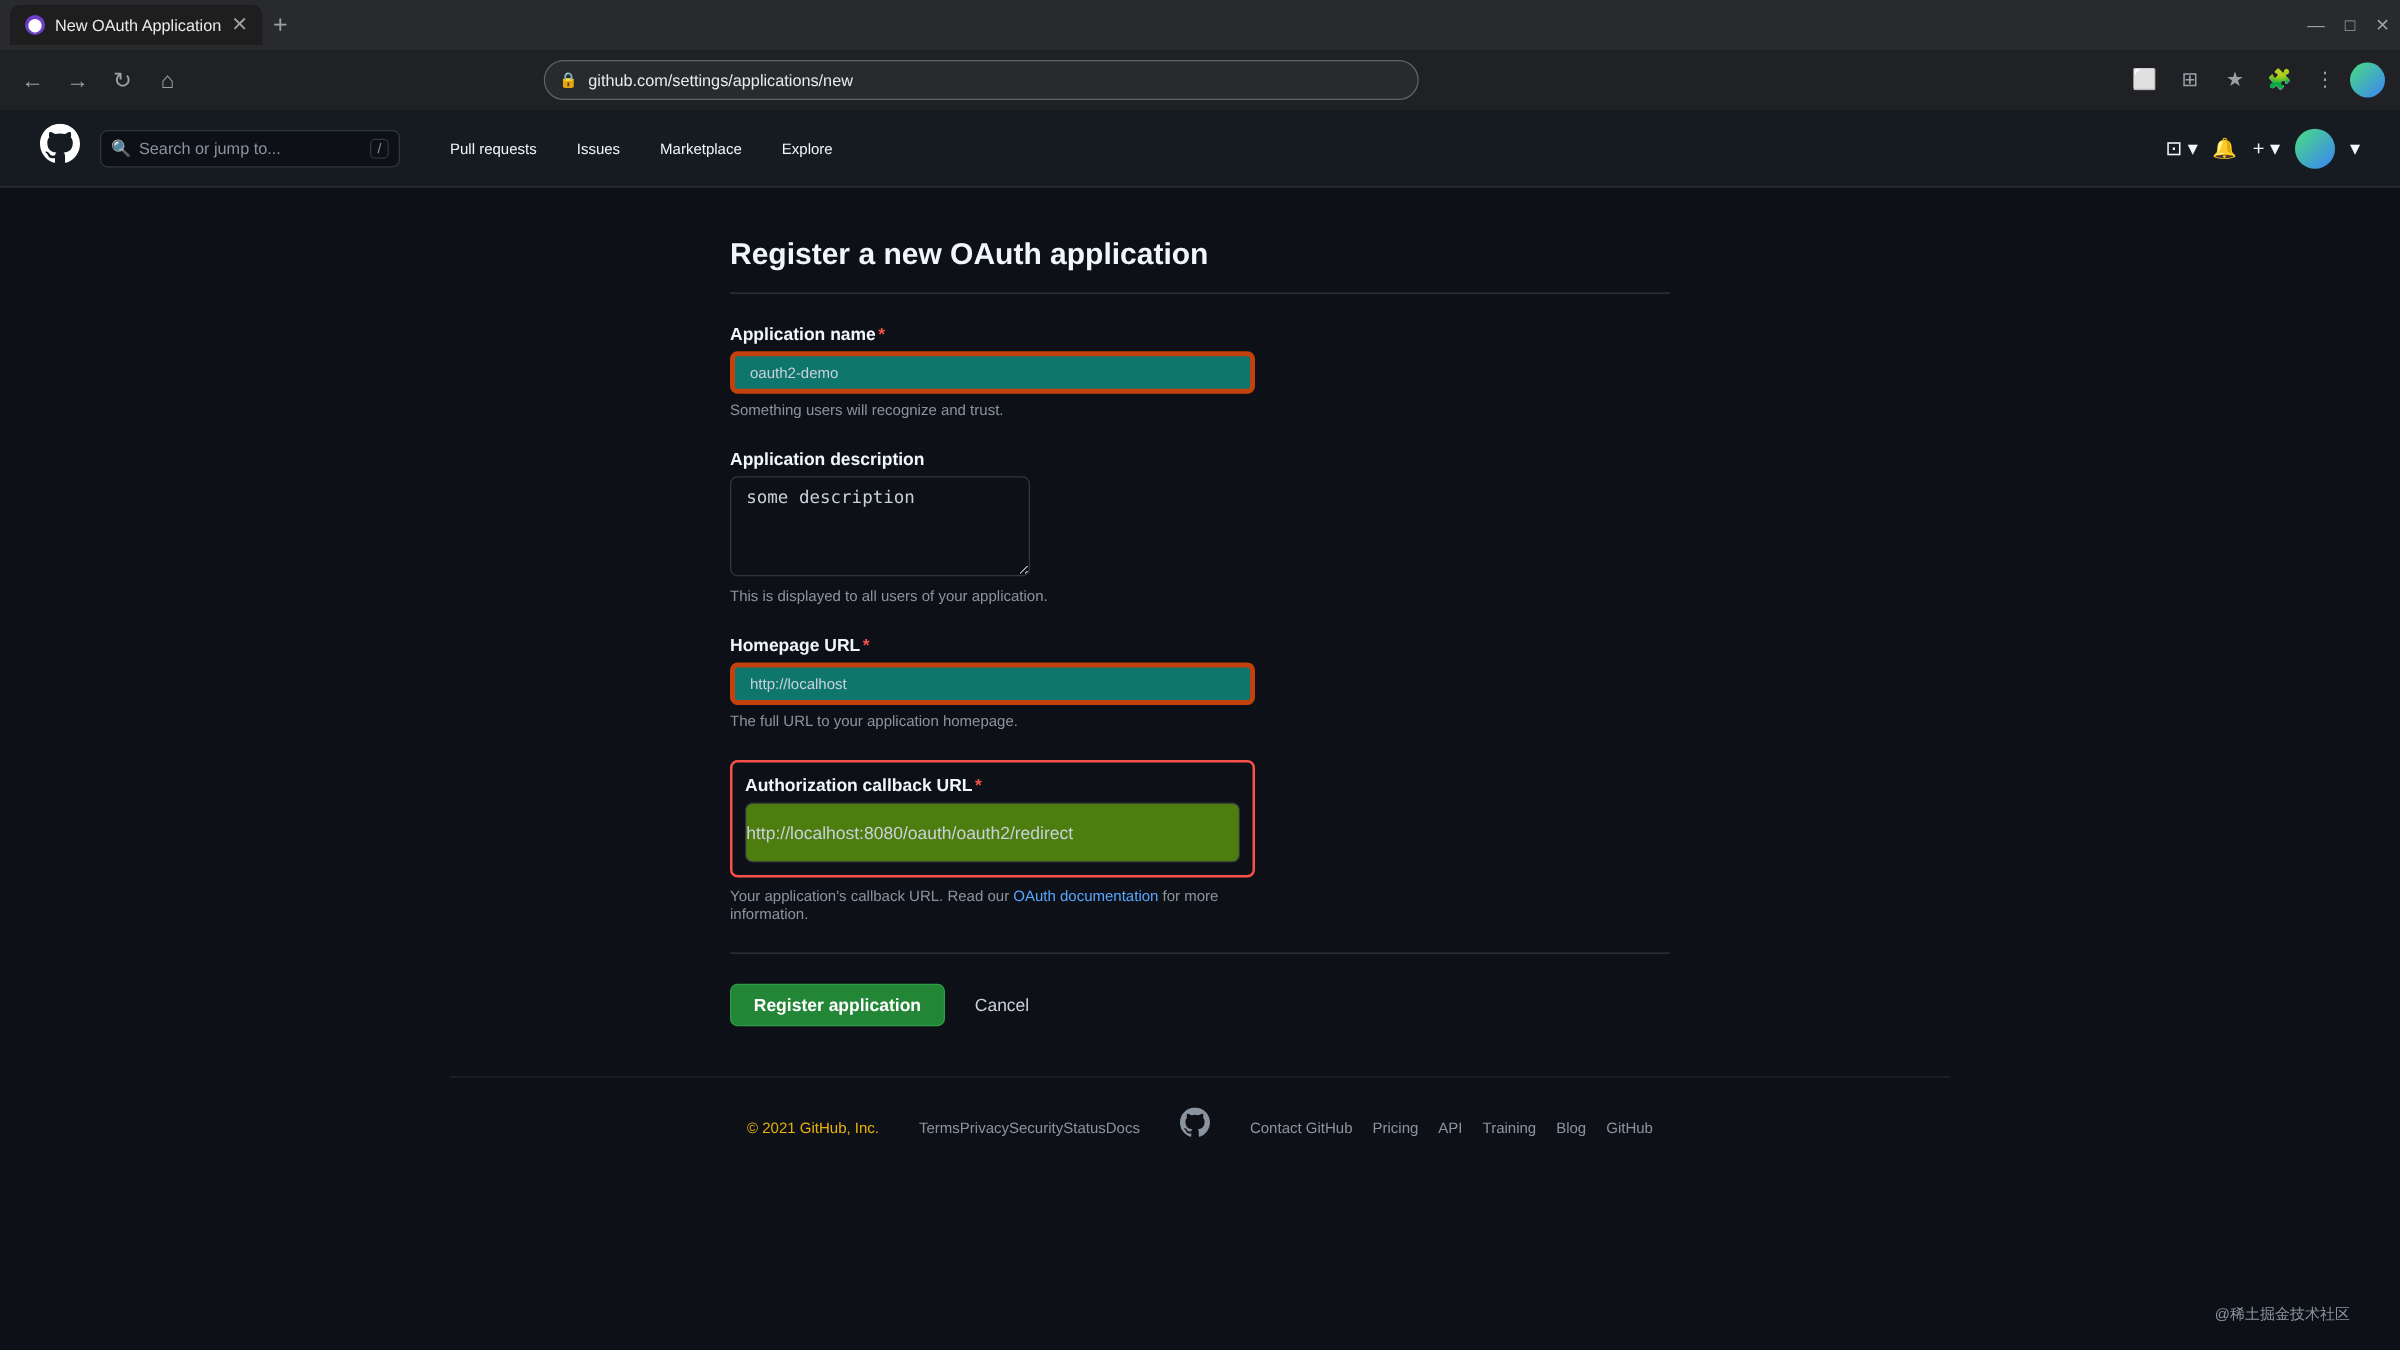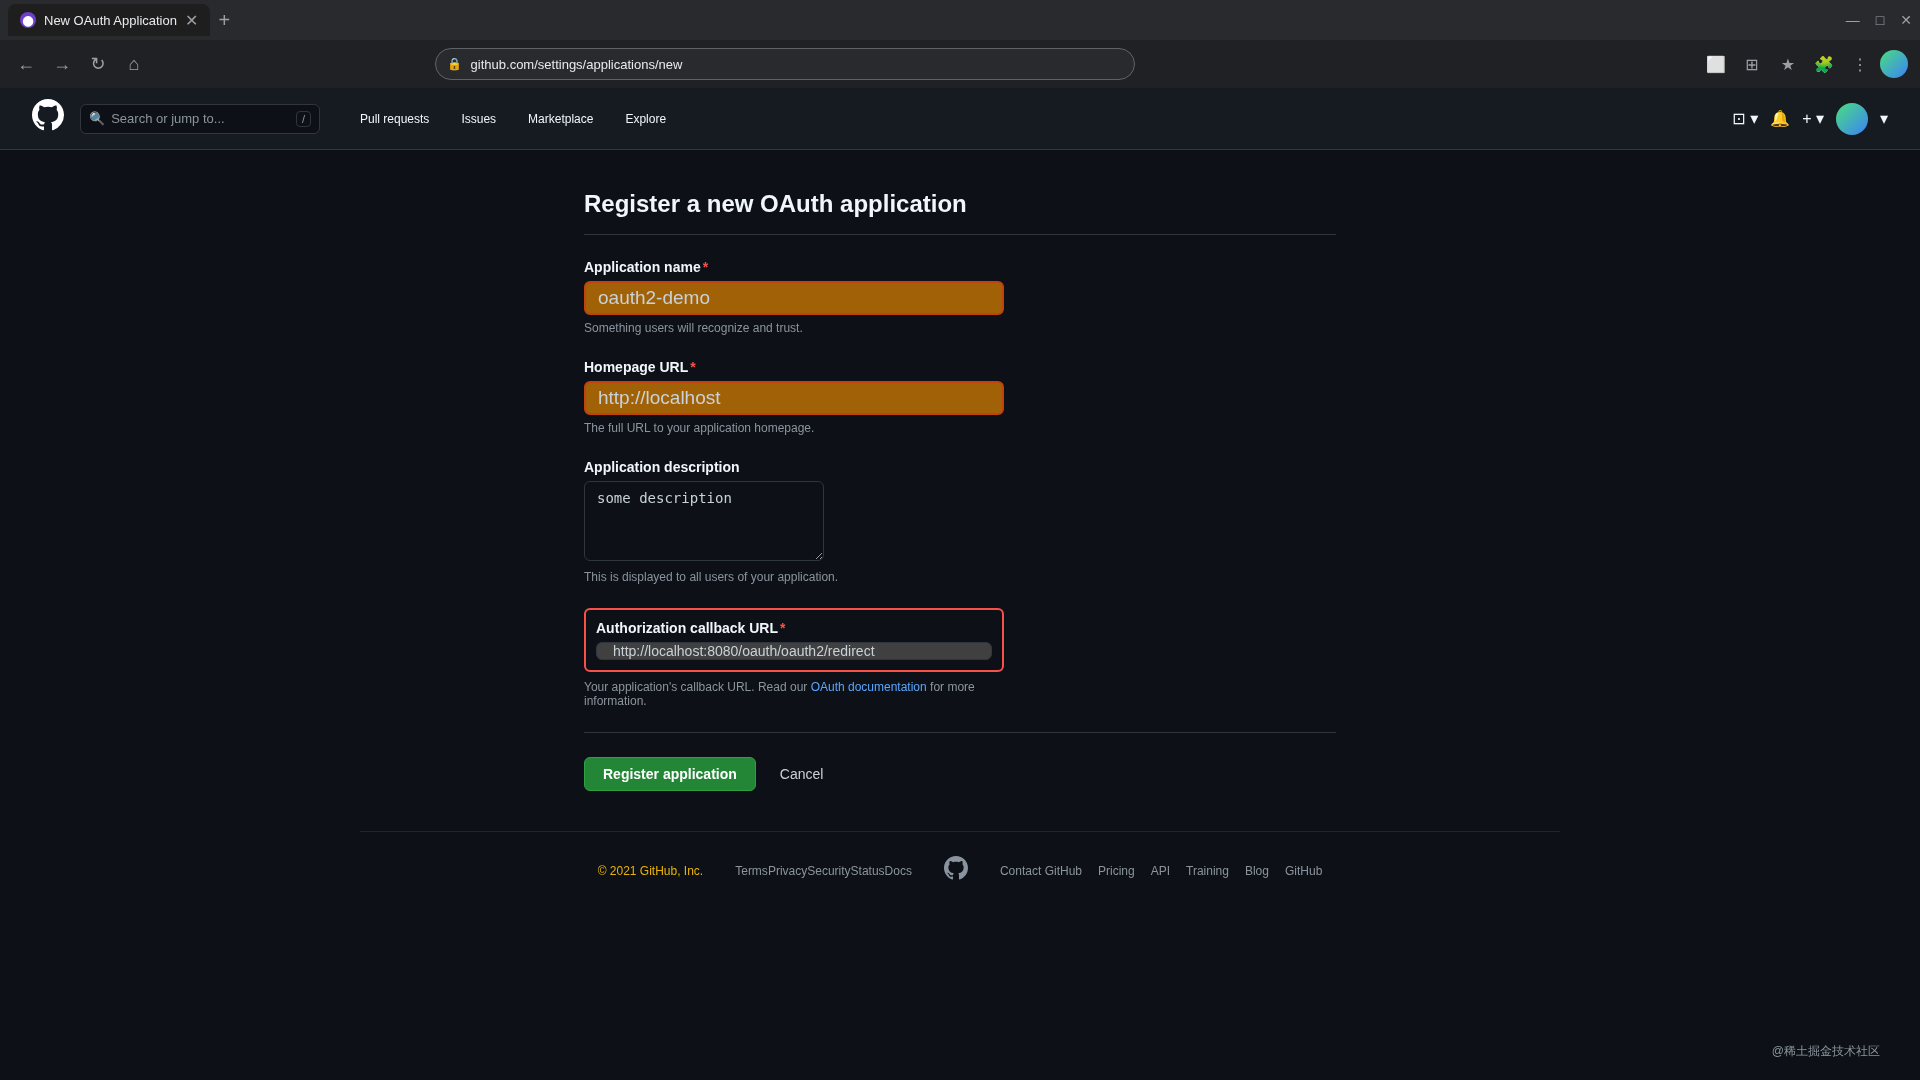--- a/index.html
+++ b/index.html
@@ -218,27 +218,27 @@
       color: #f0f6fc;
       margin-bottom: 6px;
       font-size: 14px;
     }
     .required-star {
       color: #f85149;
       margin-left: 2px;
     }
     .form-input {
       width: 420px;
-      background: #a16207;
-      border: 2px solid #c2410c;
+      background: #0f766e;
+      border: 4px solid #c2410c;
       border-radius: 6px;
       height: 34px;
       padding: 0 12px;
       color: #c9d1d9;
-      font-size: 19px;
+      font-size: 12px;
       outline: none;
     }
     .form-hint {
       margin-top: 6px;
       font-size: 12px;
       color: #8b949e;
     }
     .form-textarea {
       width: 240px;
       height: 80px;
@@ -260,25 +260,25 @@
     }
     .callback-label {
       display: block;
       font-weight: 600;
       color: #f0f6fc;
       margin-bottom: 6px;
       font-size: 14px;
     }
     .callback-input {
       width: 100%;
-      background: #404040;
+      background: #4d7c0f;
       border: 1px solid #30363d;
       border-radius: 6px;
-      height: 18px;
-      padding: 0 16px;
+      height: 48px;
+      padding: 0 0;
       color: #c9d1d9;
       font-size: 14px;
       outline: none;
     }
     .callback-hint {
       margin-top: 8px;
       font-size: 12px;
       color: #8b949e;
     }
     .callback-hint a {
@@ -437,31 +437,31 @@
 
   <div class="form-group">
     <label class="form-label">
       <span>Application name</span><span class="required-star">*</span>
     </label>
     <input class="form-input" type="text" value="oauth2-demo" style="">
     <div class="form-hint">Something users will recognize and trust.</div>
   </div>
 
   <div class="form-group">
+    <label class="form-label">Application description</label>
+    <textarea class="form-textarea" style="">some description</textarea>
+    <div class="form-hint">This is displayed to all users of your application.</div>
+  </div>
+
+  <div class="form-group">
     <label class="form-label">
       <span>Homepage URL</span><span class="required-star">*</span>
     </label>
     <input class="form-input" type="text" value="http://localhost" style="">
     <div class="form-hint">The full URL to your application homepage.</div>
-  </div>
-
-  <div class="form-group">
-    <label class="form-label">Application description</label>
-    <textarea class="form-textarea" style="">some description</textarea>
-    <div class="form-hint">This is displayed to all users of your application.</div>
   </div>
 
   <div style="max-width:420px;">
     <div class="callback-group">
       <label class="callback-label">
         <span>Authorization callback URL</span><span class="required-star">*</span>
       </label>
       <input class="callback-input" type="text" value="http://localhost:8080/oauth/oauth2/redirect" style="">
     </div>
     <div class="callback-hint">

